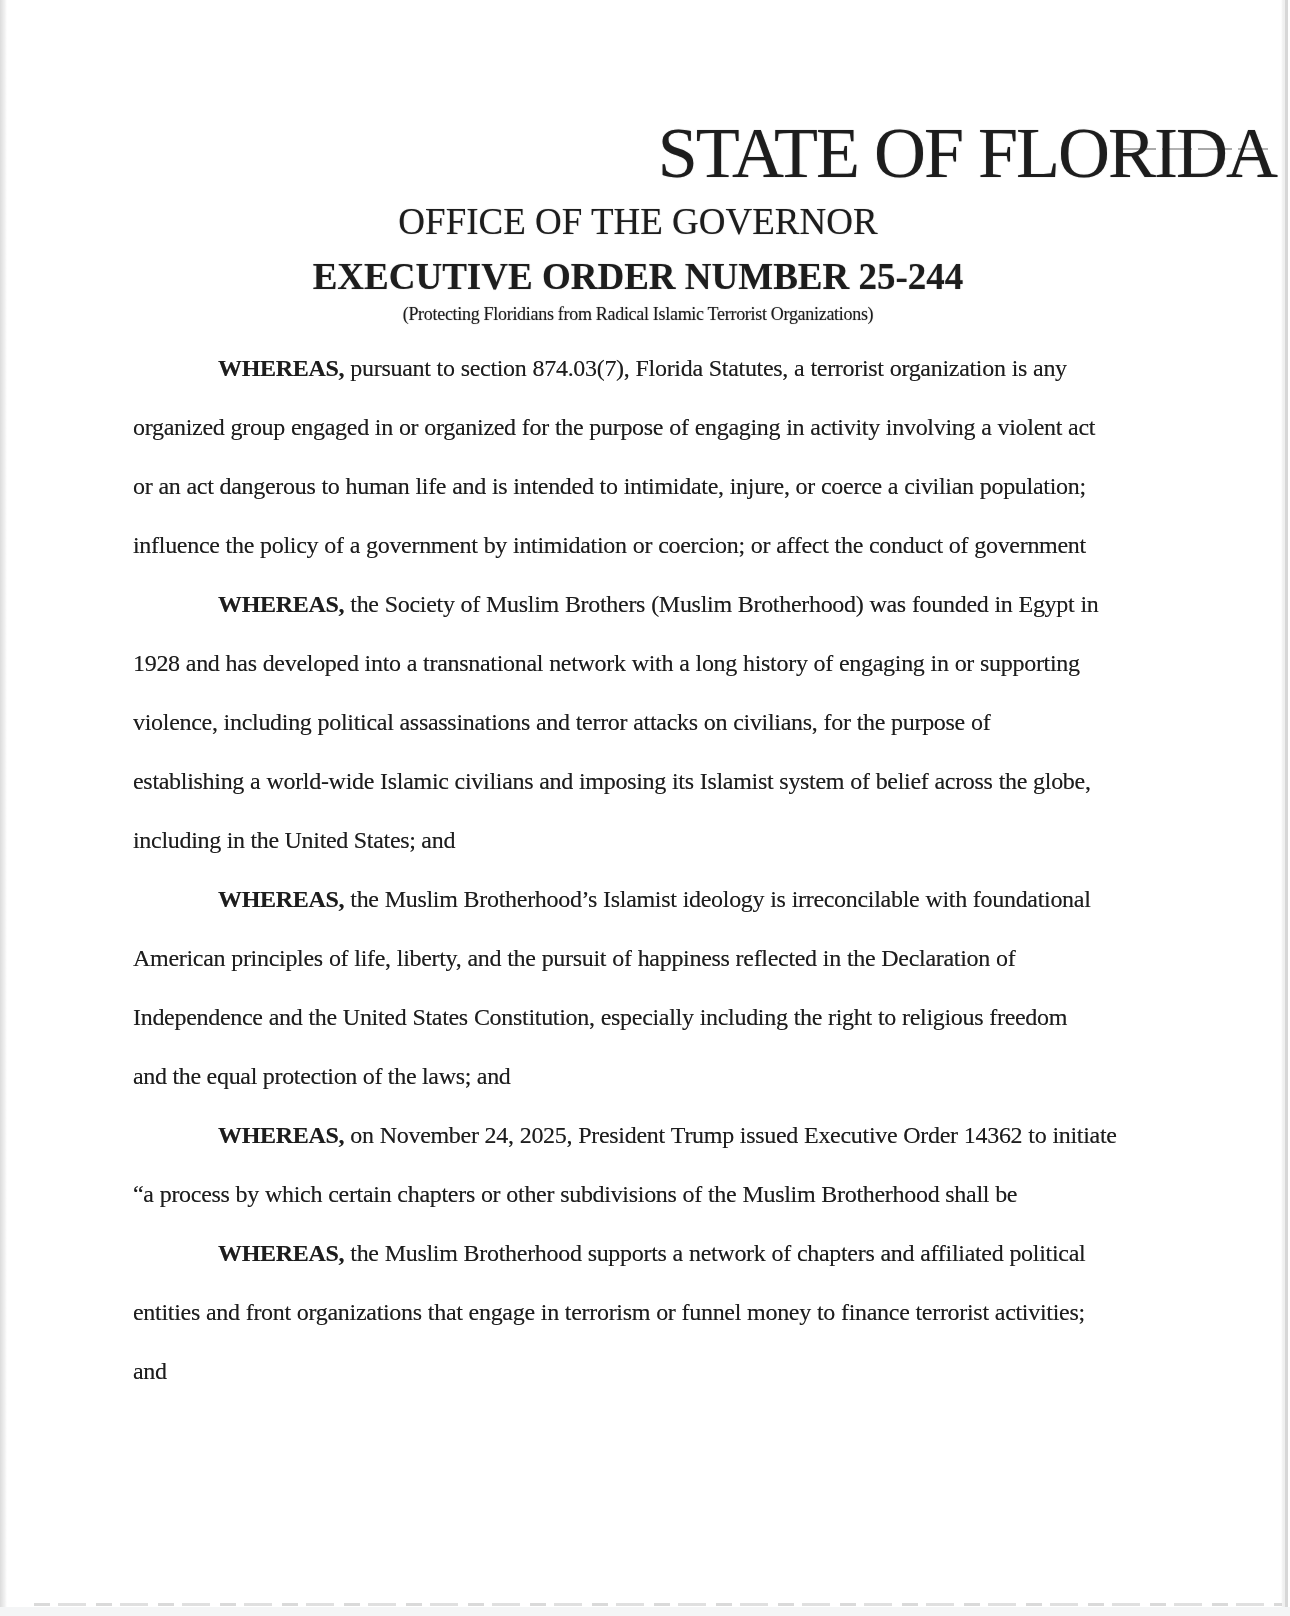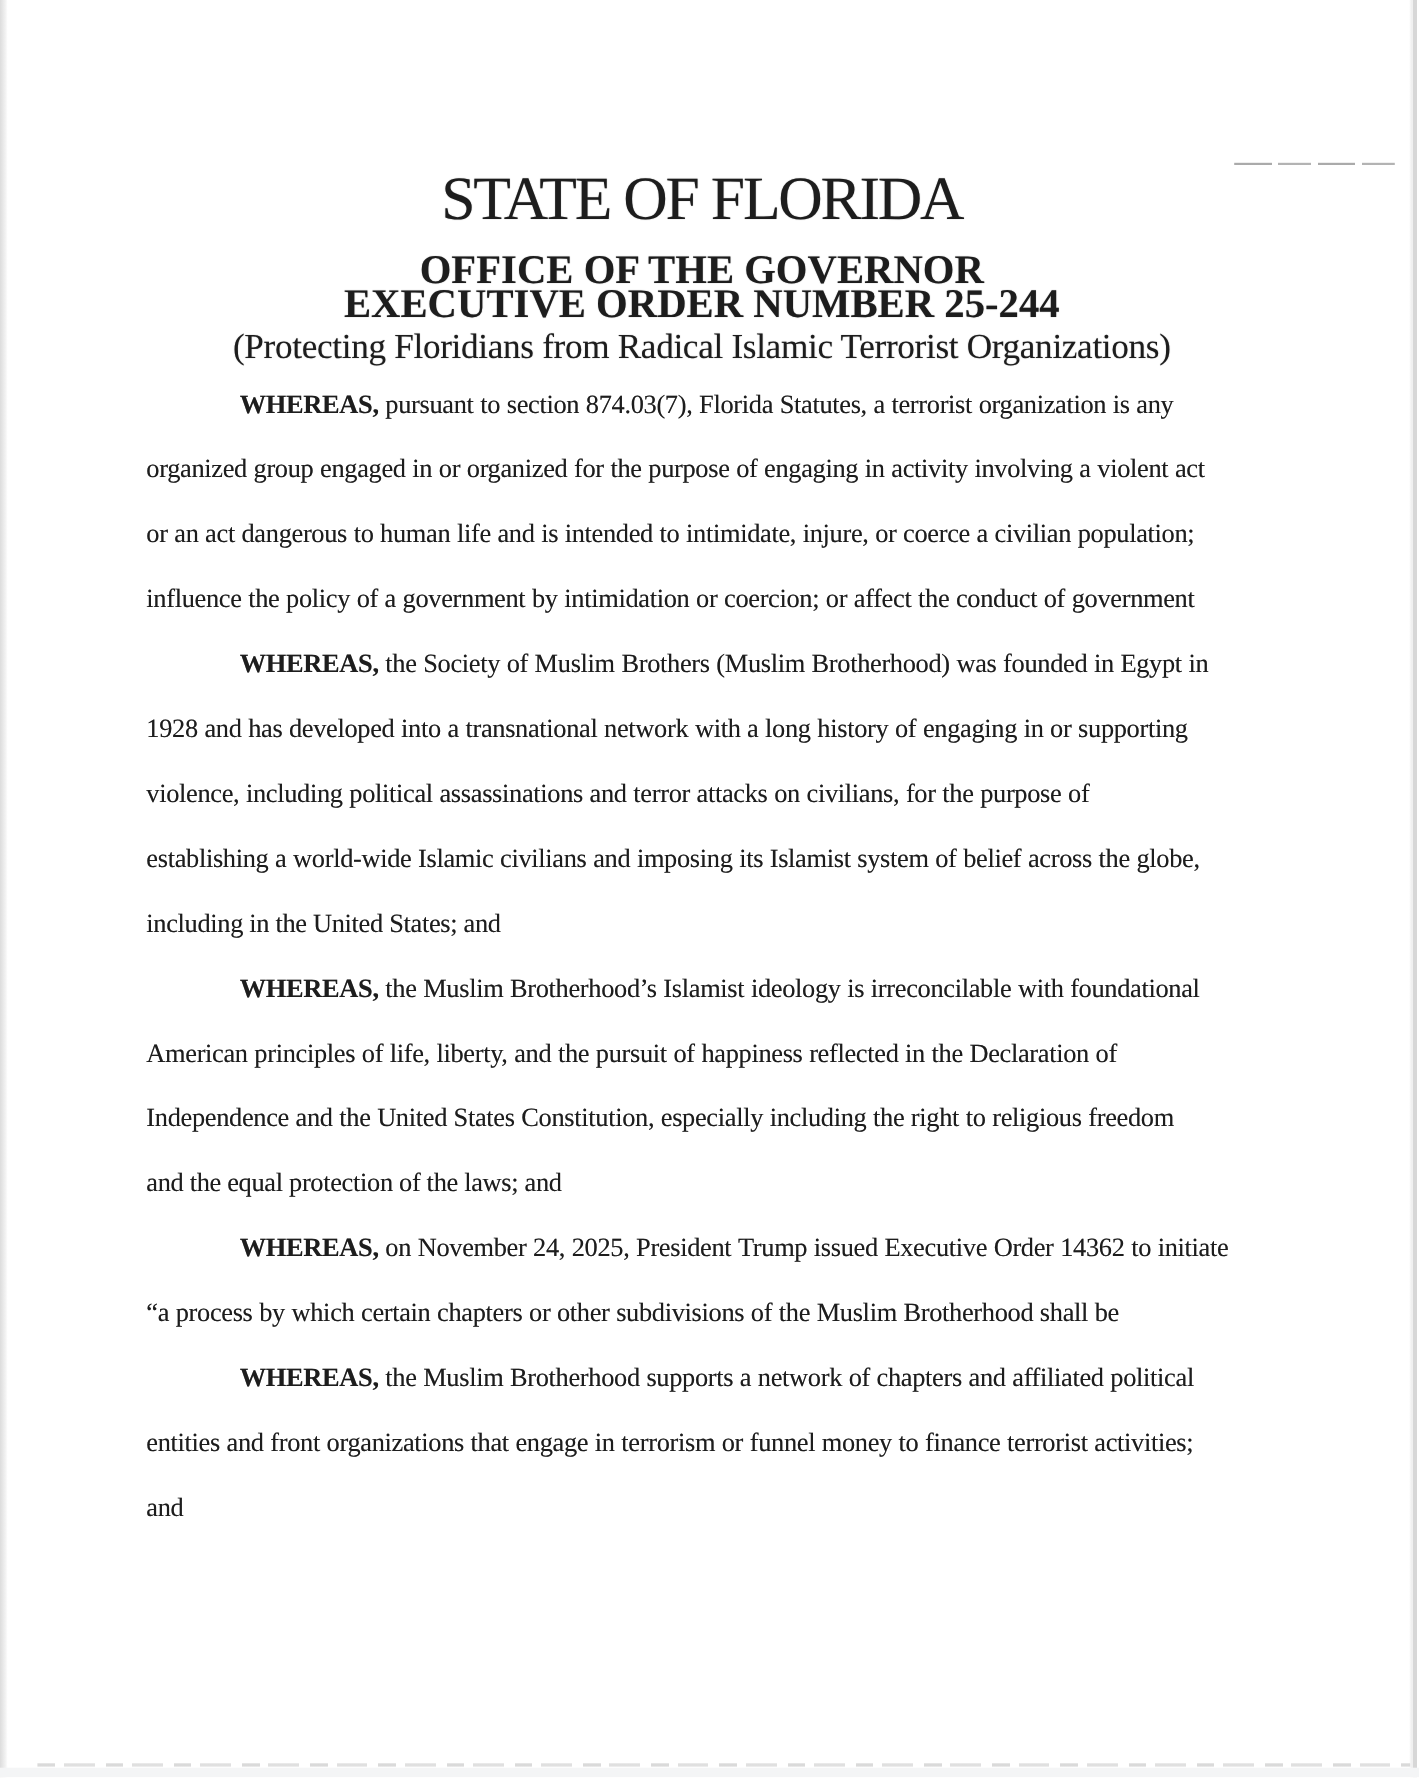--- a/index.html
+++ b/index.html
@@ -55,46 +55,47 @@
   }
   
   .header {
     position: absolute;
     left: 0; right: 14px; top: 0;
     text-align: center;
     text-shadow: 0 0 1px rgba(25,25,25,0.45);
   }
   .doc-title {
     position: absolute;
-    left: 0; right: 0; top: 136px;
-    font-size: 56px;
+    left: 0; right: 0; top: 108px;
+    font-size: 72px;
     line-height: 90px;
     letter-spacing: -2px;
     white-space: nowrap;
+    text-align: right;
   }
   .doc-office {
     position: absolute;
-    left: 0; right: 0; top: 226px;
+    left: 0; right: 0; top: 202px;
     font-size: 37px;
-    font-weight: bold;
+    font-weight: normal;
     line-height: 40px;
     white-space: nowrap;
   }
   .doc-order {
     position: absolute;
     left: 0; right: 0; top: 257px;
     font-size: 37px;
     font-weight: bold;
     line-height: 40px;
     white-space: nowrap;
   }
   .doc-subject {
     position: absolute;
     left: 0; right: 0; top: 299px;
-    font-size: 32px;
+    font-size: 18px;
     line-height: 30px;
     letter-spacing: -0.3px;
     white-space: nowrap;
   }
   
   .doc-body {
     position: absolute;
     left: 133px; top: 339px;
     width: 1035px;
     text-shadow: 0 0 0.6px rgba(30,30,30,0.5);

